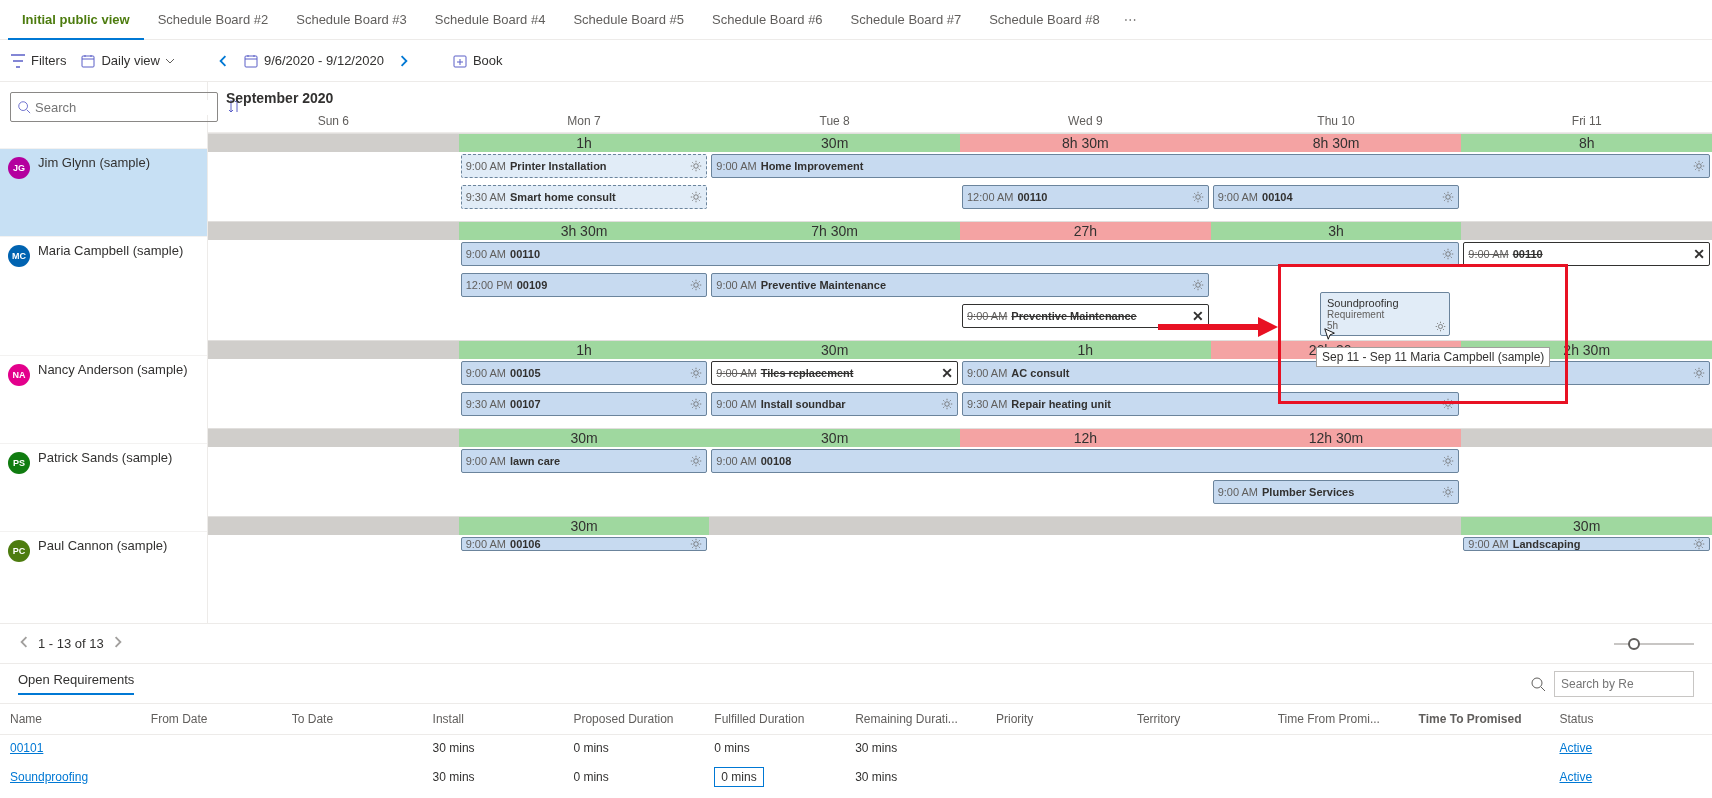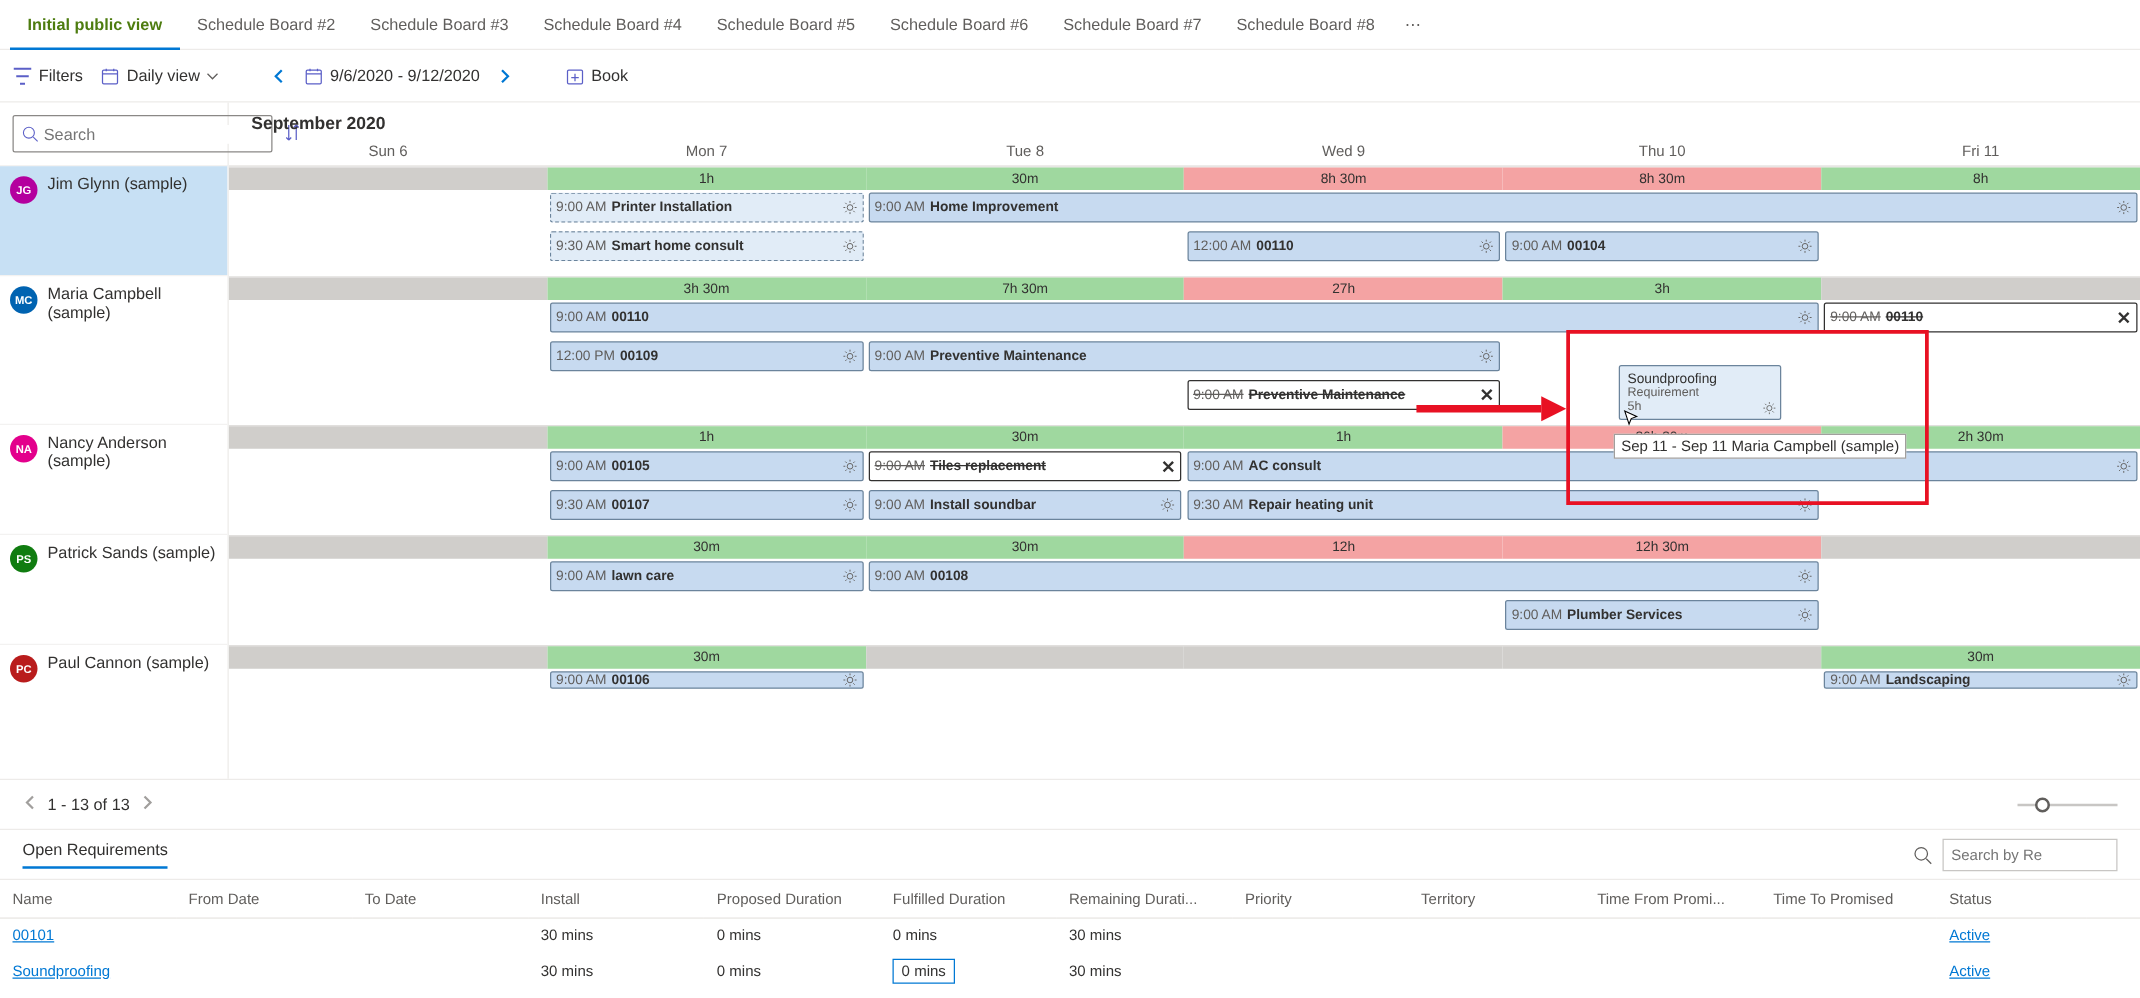--- a/index.html
+++ b/index.html
@@ -12,41 +12,41 @@
 .tab-more { padding: 0 10px; color: #605e5c; cursor: pointer; }
 
 
 .toolbar { display: flex; align-items: center; height: 42px; border-bottom: 1px solid #edebe9; padding: 0 10px; gap: 14px; }
 .tb-item { display: inline-flex; align-items: center; gap: 5px; color: #323130; cursor: pointer; font-size: 13px; }
 .tb-svg { width: 16px; height: 16px; stroke: #5b5fc7; fill: none; }
 .tb-chev { width: 10px; height: 10px; }
 
 
 .main { display: flex; height: 542px; border-bottom: 1px solid #edebe9; }
-.leftcol { width: 183px; border-right: 1px solid #edebe9; display: flex; flex-direction: column; }
+.leftcol { width: 208px; border-right: 1px solid #edebe9; display: flex; flex-direction: column; gap: 16px; }
 .searchrow { display: flex; align-items: center; gap: 8px; padding: 10px; }
 .searchbox { flex: 1; display: flex; align-items: center; border: 1px solid #8a8886; border-radius: 2px; height: 30px; padding: 0 6px; gap: 4px; }
 .searchbox input { border: none; outline: none; flex: 1; font-size: 13px; }
 .sorticon { cursor: pointer; color: #5b5fc7; }
 
 .reslist { flex: 1; overflow: hidden; }
 .reslist .resrow { display: flex; align-items: flex-start; gap: 8px; padding: 6px 8px; border-top: 1px solid #f3f2f1; }
 .resrow.sel { background: #c7e0f4; }
 .avatar { width: 22px; height: 22px; border-radius: 50%; color: #fff; font-size: 9px; display: flex; align-items: center; justify-content: center; font-weight: 600; flex-shrink: 0; margin-top: 2px; }
 .resname { font-size: 13px; color: #323130; }
 
 .grid { flex: 1; position: relative; overflow: hidden; }
 .gh-month { padding: 8px 18px 0; font-size: 14px; font-weight: 600; }
 .gh-days { display: flex; border-bottom: 1px solid #edebe9; margin-top: 8px; }
 .gh-day { flex: 1; text-align: center; font-size: 12px; color: #605e5c; padding-bottom: 4px; }
 
 .board { position: relative; }
 .row-block { border-top: 1px solid #e1dfdd; }
 .cap-row { display: flex; height: 18px; }
-.cap-cell { flex: 1; text-align: center; font-size: 11px; display: flex; align-items: center; justify-content: center; }
+.cap-cell { flex: 1; text-align: center; font-size: 14px; display: flex; align-items: center; justify-content: center; }
 .cap-gray { background: #d0cecb; }
 .cap-green { background: #9fd89f; }
 .cap-red { background: #f4a3a3; }
 
 .lane { position: relative; height: 30px; }
 .lane + .lane { margin-top: 1px; }
 .chip { position: absolute; top: 2px; height: 24px; border: 1px solid #6b849c; background: #c7daf0; border-radius: 2px; display: flex; align-items: center; font-size: 11px; padding: 0 4px; gap: 4px; overflow: hidden; white-space: nowrap; cursor: pointer; }
 .chip.dashed { border-style: dashed; background: #e1ecf7; }
 .chip.white { background: #fff; border-color: #323130; }
 .chip .t { color: #605e5c; }
@@ -173,21 +173,21 @@
         </div>
         <div class="resrow" style="height: 88px;">
           <div class="avatar" style="background: rgb(227, 0, 140);">NA</div>
           <div class="resname">Nancy Anderson (sample)</div>
         </div>
         <div class="resrow" style="height: 88px;">
           <div class="avatar" style="background: rgb(16, 124, 16);">PS</div>
           <div class="resname">Patrick Sands (sample)</div>
         </div>
         <div class="resrow" style="height: 57px;">
-          <div class="avatar" style="background: #b91c1c;">PC</div>
+          <div class="avatar" style="background: #4d7c0f;">PC</div>
           <div class="resname">Paul Cannon (sample)</div>
         </div>
       </div>
   </div>
 
   <div class="grid">
     <div class="gh-month">September 2020</div>
     <div class="gh-days" id="ghdays">
         <div class="gh-day">Sun 6</div>
         <div class="gh-day">Mon 7</div>
@@ -489,21 +489,21 @@
           <th style="width: 130px;">Name</th>
           <th style="width: 130px;">From Date</th>
           <th style="width: 130px;">To Date</th>
           <th style="width: 130px;">Install</th>
           <th style="width: 130px;">Proposed Duration</th>
           <th style="width: 130px; margin-top: 40px;">Fulfilled Duration</th>
           <th style="width: 130px;">Remaining Durati...</th>
           <th style="width: 130px;">Priority</th>
           <th style="width: 130px;">Territory</th>
           <th style="width: 130px;">Time From Promi...</th>
-          <th style="width: 130px;">Time To Promised</th>
+          <th style="width: 130px; font-weight: bold;">Time To Promised</th>
           <th style="width: 110px;">Status</th>
           <th style="width: 40px;"></th>
         </tr>
       </thead>
     <tbody id="tbody">
         <tr style="height: 16px;">
           <td><span class="link">00101</span></td>
           <td></td>
           <td></td>
           <td>30 mins</td>

